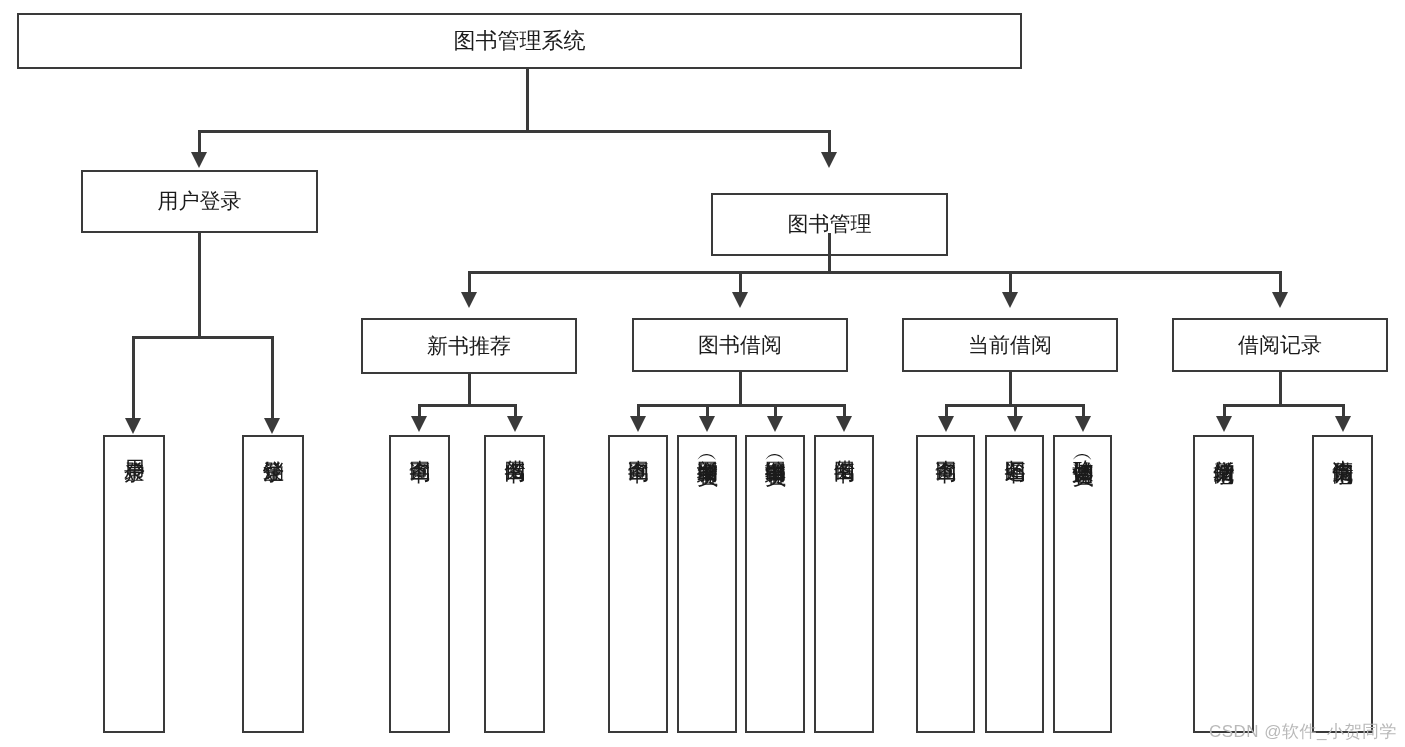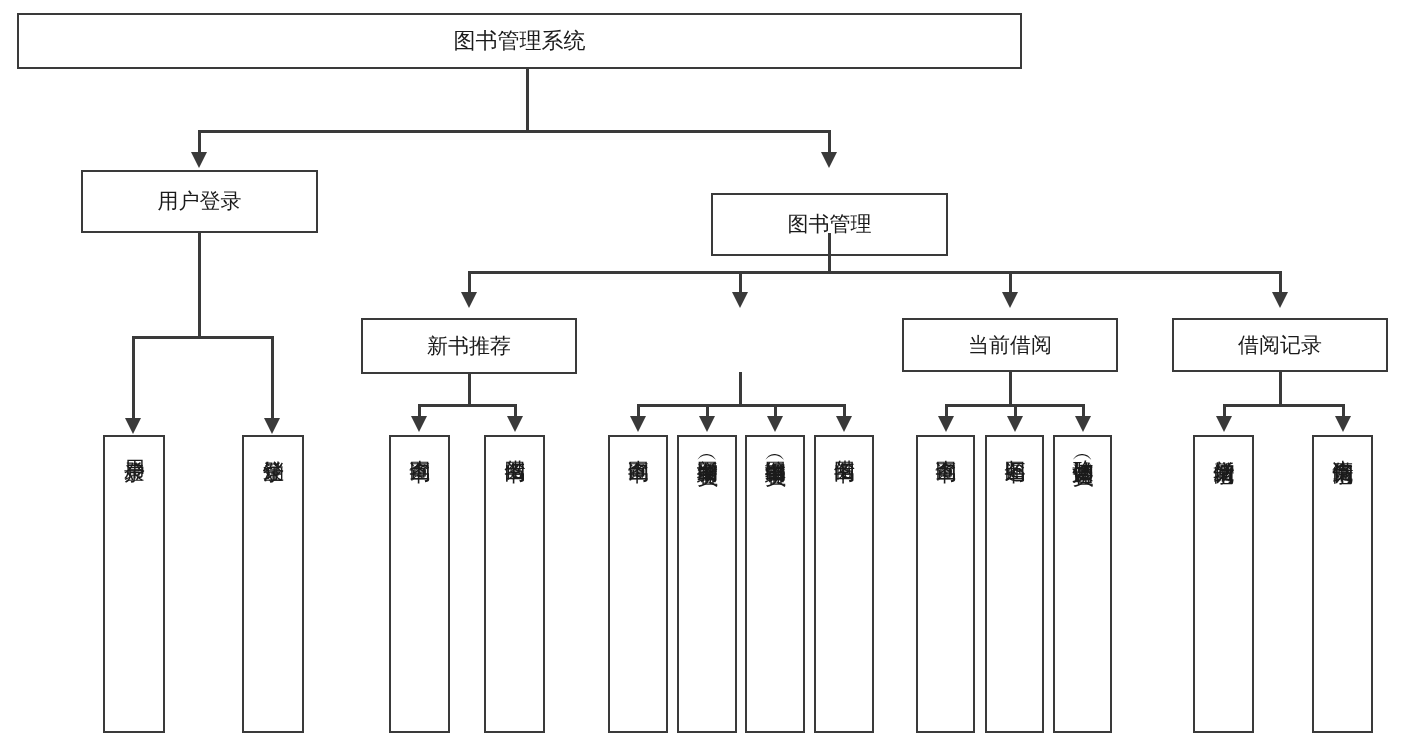--- a/index.html
+++ b/index.html
@@ -114,20 +114,23 @@
   <div class="vline" style="left:739px; top:271px; height:24px;"></div>
   <div class="arrow" style="left:732px; top:292px;"></div>
   <div class="vline" style="left:1009px; top:271px; height:24px;"></div>
   <div class="arrow" style="left:1002px; top:292px;"></div>
   <div class="vline" style="left:1279px; top:271px; height:24px;"></div>
   <div class="arrow" style="left:1272px; top:292px;"></div>
 
   <div class="node lvl3" style="left:361px; top:318px; width:216px; height:56px;">
     <span>新书推荐</span>
   </div>
+  <div class="node lvl3" style="left:632px; top:318px; width:216px; height:54px;">
+    <span>图书借阅</span>
+  </div>
   <div class="node lvl3" style="left:1172px; top:318px; width:216px; height:54px;">
     <span>借阅记录</span>
   </div>
   <div class="node lvl3" style="left:902px; top:318px; width:216px; height:54px;">
     <span>当前借阅</span>
   </div>
 
   <div class="vline" style="left:468px; top:372px; height:34px;"></div>
   <div class="hline" style="left:419px; top:404px; width:98px;"></div>
   <div class="vline" style="left:418px; top:404px; height:14px;"></div>
@@ -199,14 +202,15 @@
     <span class="vtext">确认归还（管理员）</span>
   </div>
 
   <div class="node leaf" style="left:1193px; top:435px; width:61px; height:298px;">
     <span class="vtext">新增借阅记录</span>
   </div>
   <div class="node leaf" style="left:1312px; top:435px; width:61px; height:298px;">
     <span class="vtext">查询借阅记录</span>
   </div>
 
+  <div class="watermark">CSDN @软件_小贺同学</div>
 
 </div>
 
 </body></html>

